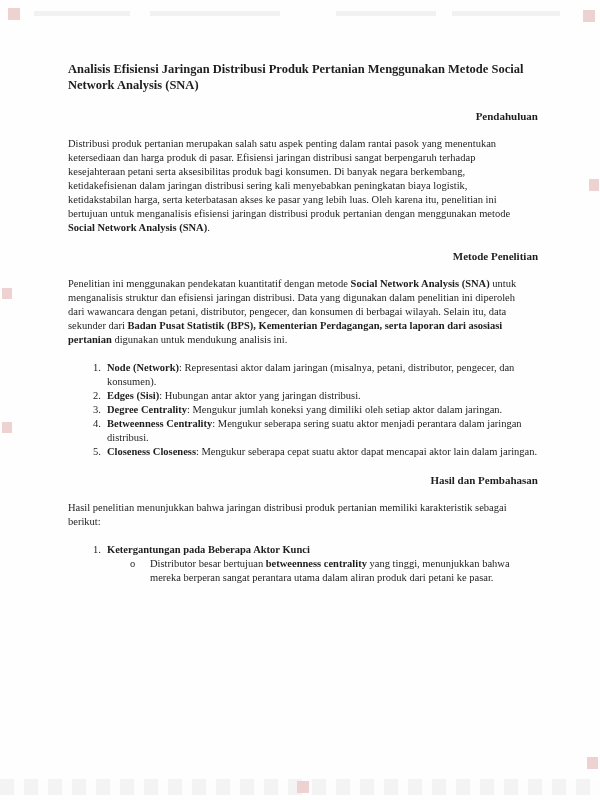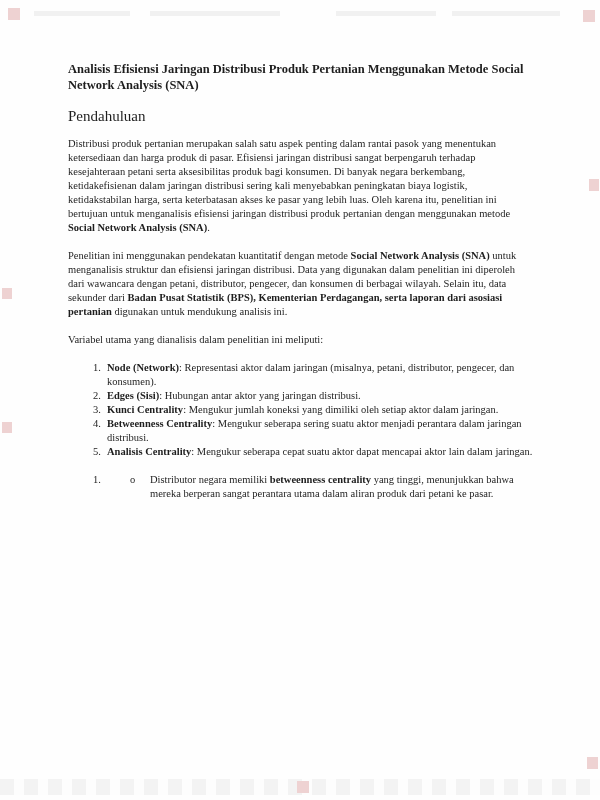--- a/index.html
+++ b/index.html
@@ -22,24 +22,25 @@
     font-size: 10.5px;
     line-height: 14px;
   }
   .doc-title {
     font-size: 12.5px;
     line-height: 15.5px;
     font-weight: bold;
     margin: 0 0 16px 0;
   }
   .doc-h {
-    font-size: 15px;
+    font-size: 11px;
     line-height: 14px;
-    font-weight: normal;
+    font-weight: bold;
     margin: 0 0 14px 0;
+    text-align: right;
   }
   .doc-p { margin: 0 7px 14px 0; }
   .doc-list { margin: 0 0 14px 0; }
   .num-item { position: relative; padding-left: 39px; }
   .num-item .num { position: absolute; left: 25px; }
   .sub-item { position: relative; padding-left: 82px; }
   .sub-item .marker { position: absolute; left: 62px; }
   b { font-weight: bold; }
 
   
@@ -81,35 +82,37 @@
   <div class="mark-sq sq-b1"></div>
 
   <div class="content">
 
     <h1 class="doc-title">Analisis Efisiensi Jaringan Distribusi Produk Pertanian Menggunakan Metode Social Network Analysis (SNA)</h1>
 
     <h2 class="doc-h">Pendahuluan</h2>
 
     <p class="doc-p"><span>Distribusi produk pertanian merupakan salah satu aspek penting dalam rantai pasok yang menentukan ketersediaan dan harga produk di pasar. Efisiensi jaringan distribusi sangat berpengaruh terhadap kesejahteraan petani serta aksesibilitas produk bagi konsumen. Di banyak negara berkembang, ketidakefisienan dalam jaringan distribusi sering kali menyebabkan peningkatan biaya logistik, ketidakstabilan harga, serta keterbatasan akses ke pasar yang lebih luas. Oleh karena itu, penelitian ini bertujuan untuk menganalisis efisiensi jaringan distribusi produk pertanian dengan menggunakan metode </span><b>Social Network Analysis (SNA)</b><span>.</span></p>
 
+    <h2 class="doc-h">Metode Penelitian</h2>
 
     <p class="doc-p"><span>Penelitian ini menggunakan pendekatan kuantitatif dengan metode </span><b>Social Network Analysis (SNA)</b><span> untuk menganalisis struktur dan efisiensi jaringan distribusi. Data yang digunakan dalam penelitian ini diperoleh dari wawancara dengan petani, distributor, pengecer, dan konsumen di berbagai wilayah. Selain itu, data sekunder dari </span><b>Badan Pusat Statistik (BPS), Kementerian Perdagangan, serta laporan dari asosiasi pertanian</b><span> digunakan untuk mendukung analisis ini.</span></p>
 
-    <p class="doc-p">Variabel utama yang dianalisis dalam penelitian ini meliputi:</p>
 
     <div class="doc-list">
       <div class="num-item"><span class="num">1.</span><b>Node (Network)</b><span>: Representasi aktor dalam jaringan (misalnya, petani, distributor, pengecer, dan konsumen).</span></div>
       <div class="num-item"><span class="num">2.</span><b>Edges (Sisi)</b><span>: Hubungan antar aktor yang jaringan distribusi.</span></div>
-      <div class="num-item"><span class="num">3.</span><b>Kunci Centrality</b><span>: Mengukur jumlah koneksi yang dimiliki oleh setiap aktor dalam jaringan.</span></div>
+      <div class="num-item"><span class="num">3.</span><b>Degree Centrality</b><span>: Mengukur jumlah koneksi yang dimiliki oleh setiap aktor dalam jaringan.</span></div>
       <div class="num-item"><span class="num">4.</span><b>Betweenness Centrality</b><span>: Mengukur seberapa sering suatu aktor menjadi perantara dalam jaringan distribusi.</span></div>
-      <div class="num-item"><span class="num">5.</span><b>Analisis Centrality</b><span>: Mengukur seberapa cepat suatu aktor dapat mencapai aktor lain dalam jaringan.</span></div>
+      <div class="num-item"><span class="num">5.</span><b>Closeness Closeness</b><span>: Mengukur seberapa cepat suatu aktor dapat mencapai aktor lain dalam jaringan.</span></div>
     </div>
 
 
+    <h2 class="doc-h">Hasil dan Pembahasan</h2>
 
+    <p class="doc-p">Hasil penelitian menunjukkan bahwa jaringan distribusi produk pertanian memiliki karakteristik sebagai berikut:</p>
 
     <div class="doc-list">
-      <div class="num-item"><span class="num">1.</span></div>
-      <div class="sub-item"><span class="marker">o</span><span>Distributor negara memiliki </span><b>betweenness centrality</b><span> yang tinggi, menunjukkan bahwa mereka berperan sangat perantara utama dalam aliran produk dari petani ke pasar.</span></div>
+      <div class="num-item"><span class="num">1.</span><b>Ketergantungan pada Beberapa Aktor Kunci</b></div>
+      <div class="sub-item"><span class="marker">o</span><span>Distributor besar bertujuan </span><b>betweenness centrality</b><span> yang tinggi, menunjukkan bahwa mereka berperan sangat perantara utama dalam aliran produk dari petani ke pasar.</span></div>
     </div>
 
   </div>
 </div>
 
 </body></html>

